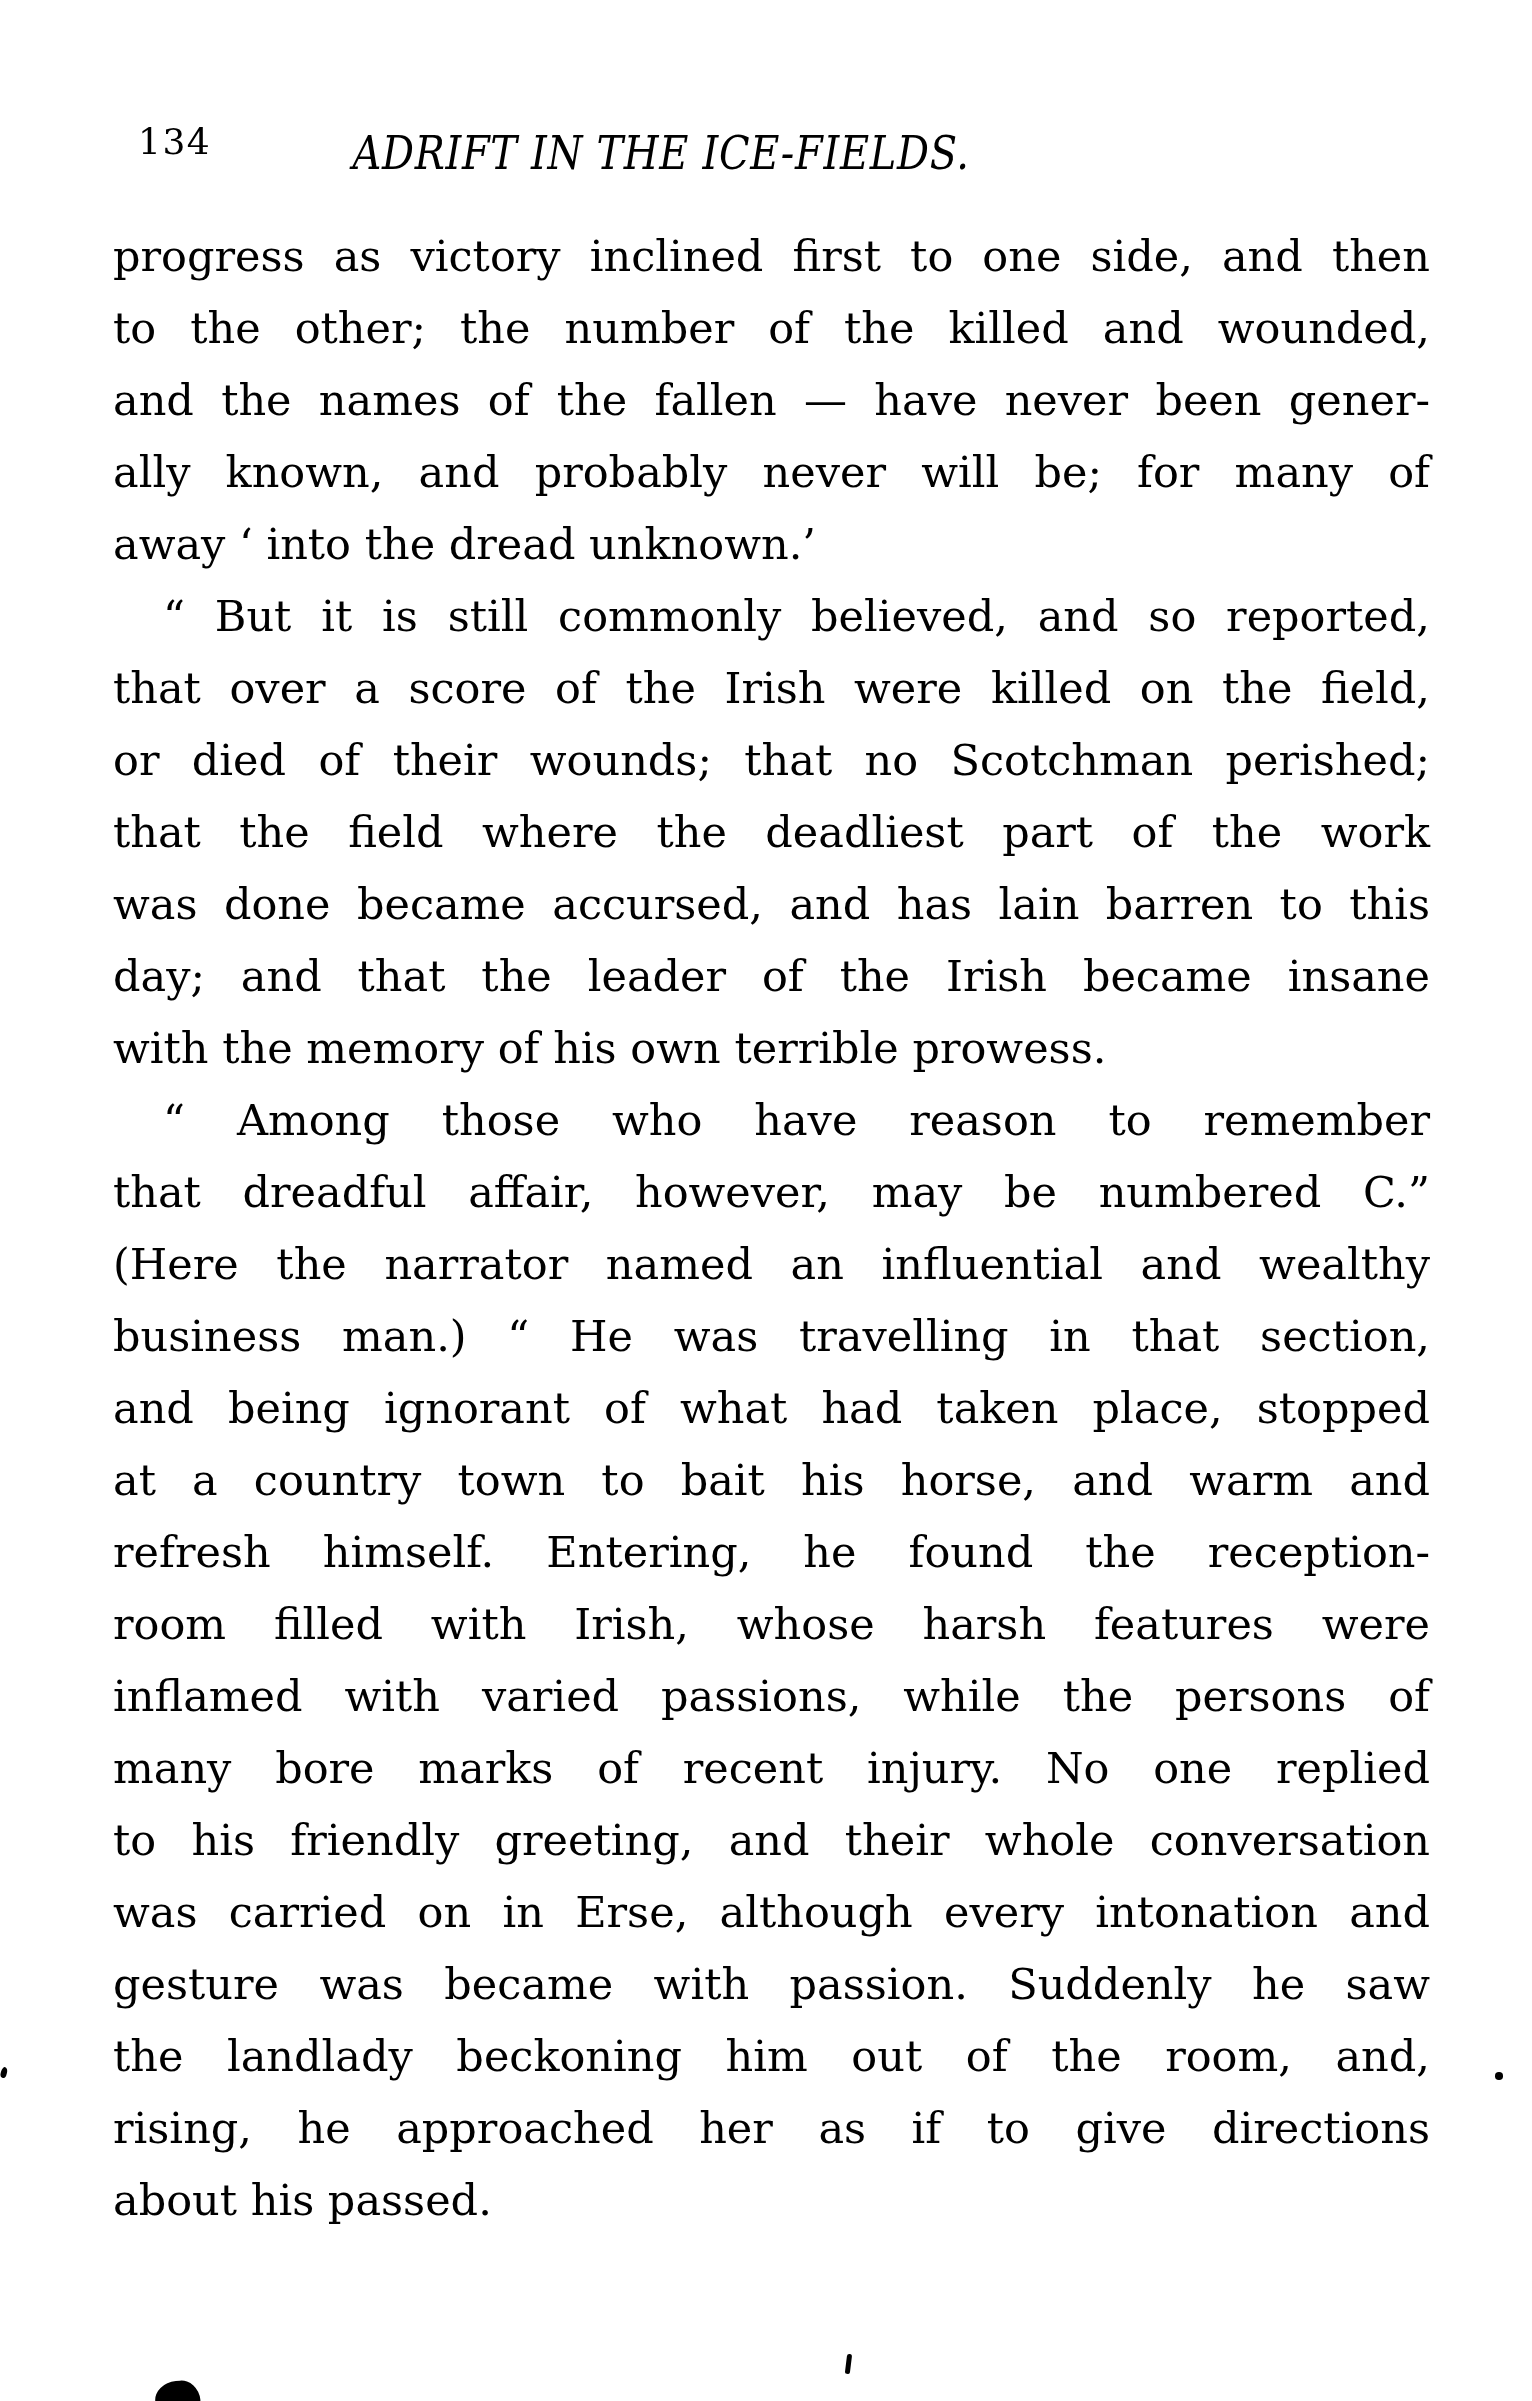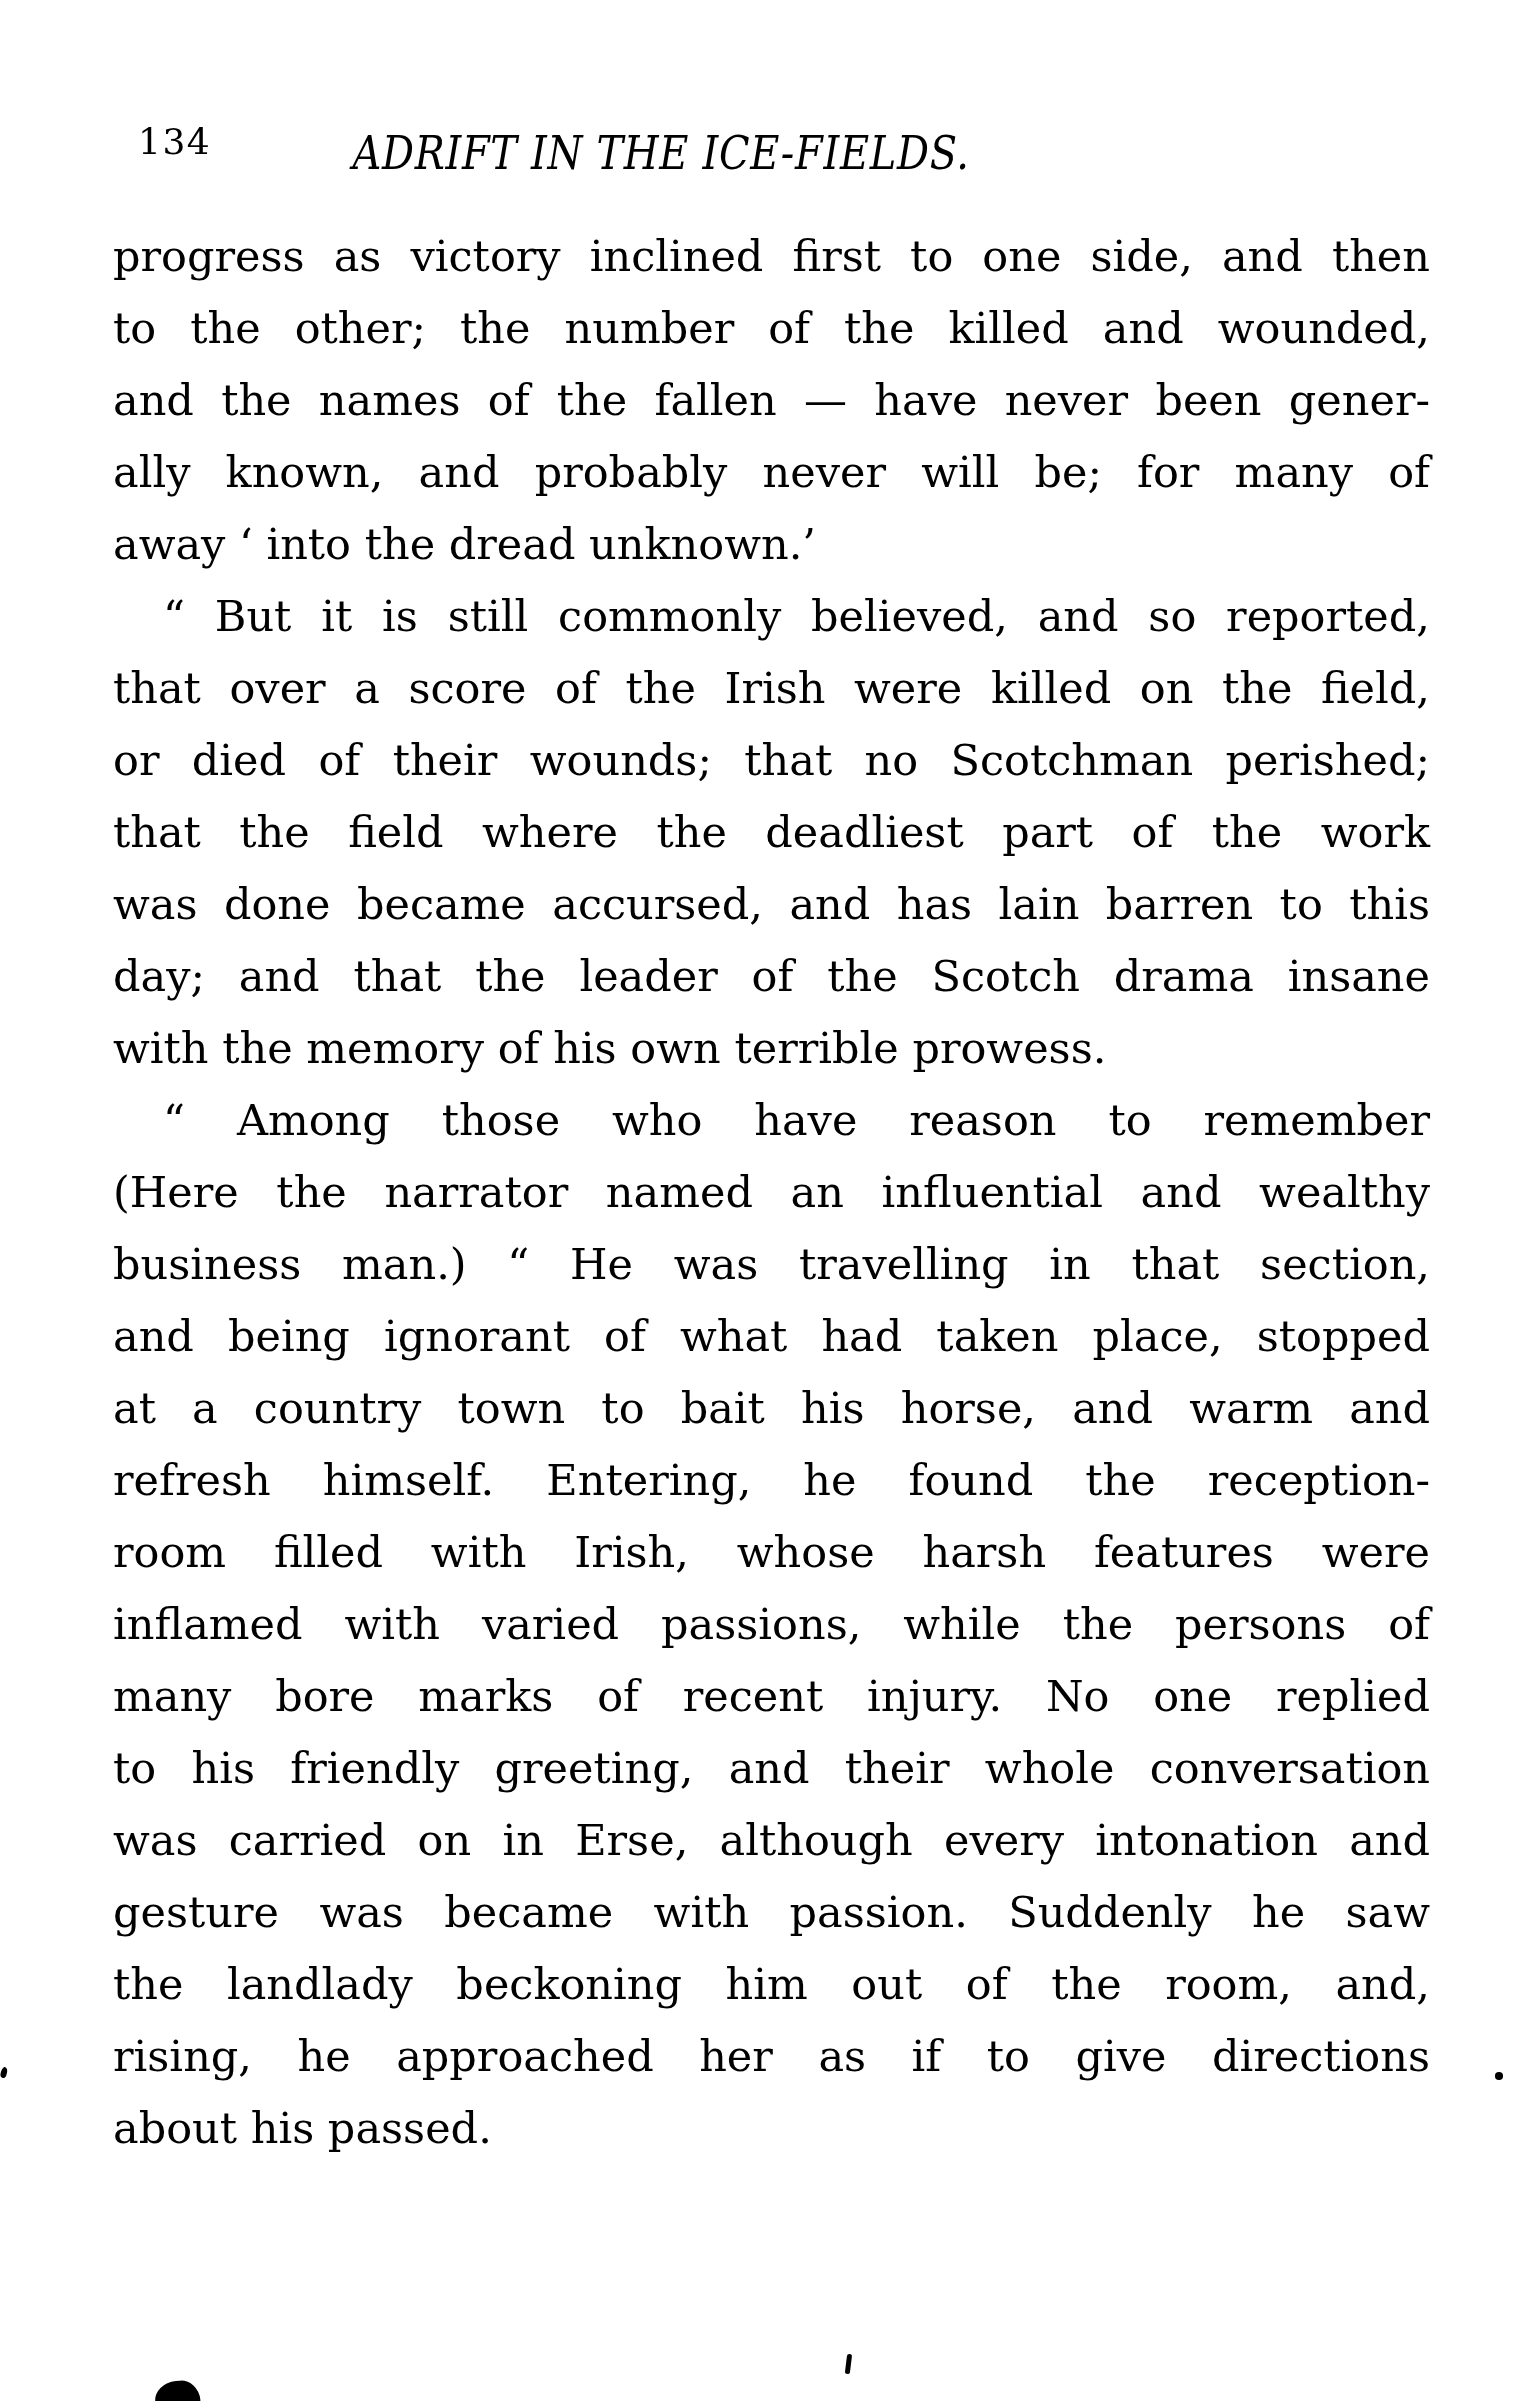--- a/index.html
+++ b/index.html
@@ -116,23 +116,24 @@
   <div class="line">progress as victory inclined first to one side, and then</div>
       <div class="line">to the other; the number of the killed and wounded,</div>
       <div class="line">and the names of the fallen — have never been gener-</div>
       <div class="line">ally known, and probably never will be; for many of</div>
       <div class="line para-end">away ‘ into the dread unknown.’</div>
       <div class="line indent">“ But it is still commonly believed, and so reported,</div>
       <div class="line">that over a score of the Irish were killed on the field,</div>
       <div class="line">or died of their wounds; that no Scotchman perished;</div>
       <div class="line">that the field where the deadliest part of the work</div>
       <div class="line">was done became accursed, and has lain barren to this</div>
-      <div class="line">day; and that the leader of the Scotch drama insane</div>
+      <div class="line">day; and that the leader of the Irish became insane</div>
       <div class="line para-end">with the memory of his own terrible prowess.</div>
       <div class="line indent">“ Among those who have reason to remember</div>
+      <div class="line">that dreadful affair, however, may be numbered C.”</div>
       <div class="line">(Here the narrator named an influential and wealthy</div>
       <div class="line">business man.)  “ He was travelling in that section,</div>
       <div class="line">and being ignorant of what had taken place, stopped</div>
       <div class="line">at a country town to bait his horse, and warm and</div>
       <div class="line">refresh himself.  Entering, he found the reception-</div>
       <div class="line">room filled with Irish, whose harsh features were</div>
       <div class="line">inflamed with varied passions, while the persons of</div>
       <div class="line">many bore marks of recent injury.  No one replied</div>
       <div class="line">to his friendly greeting, and their whole conversation</div>
       <div class="line">was carried on in Erse, although every intonation and</div>

